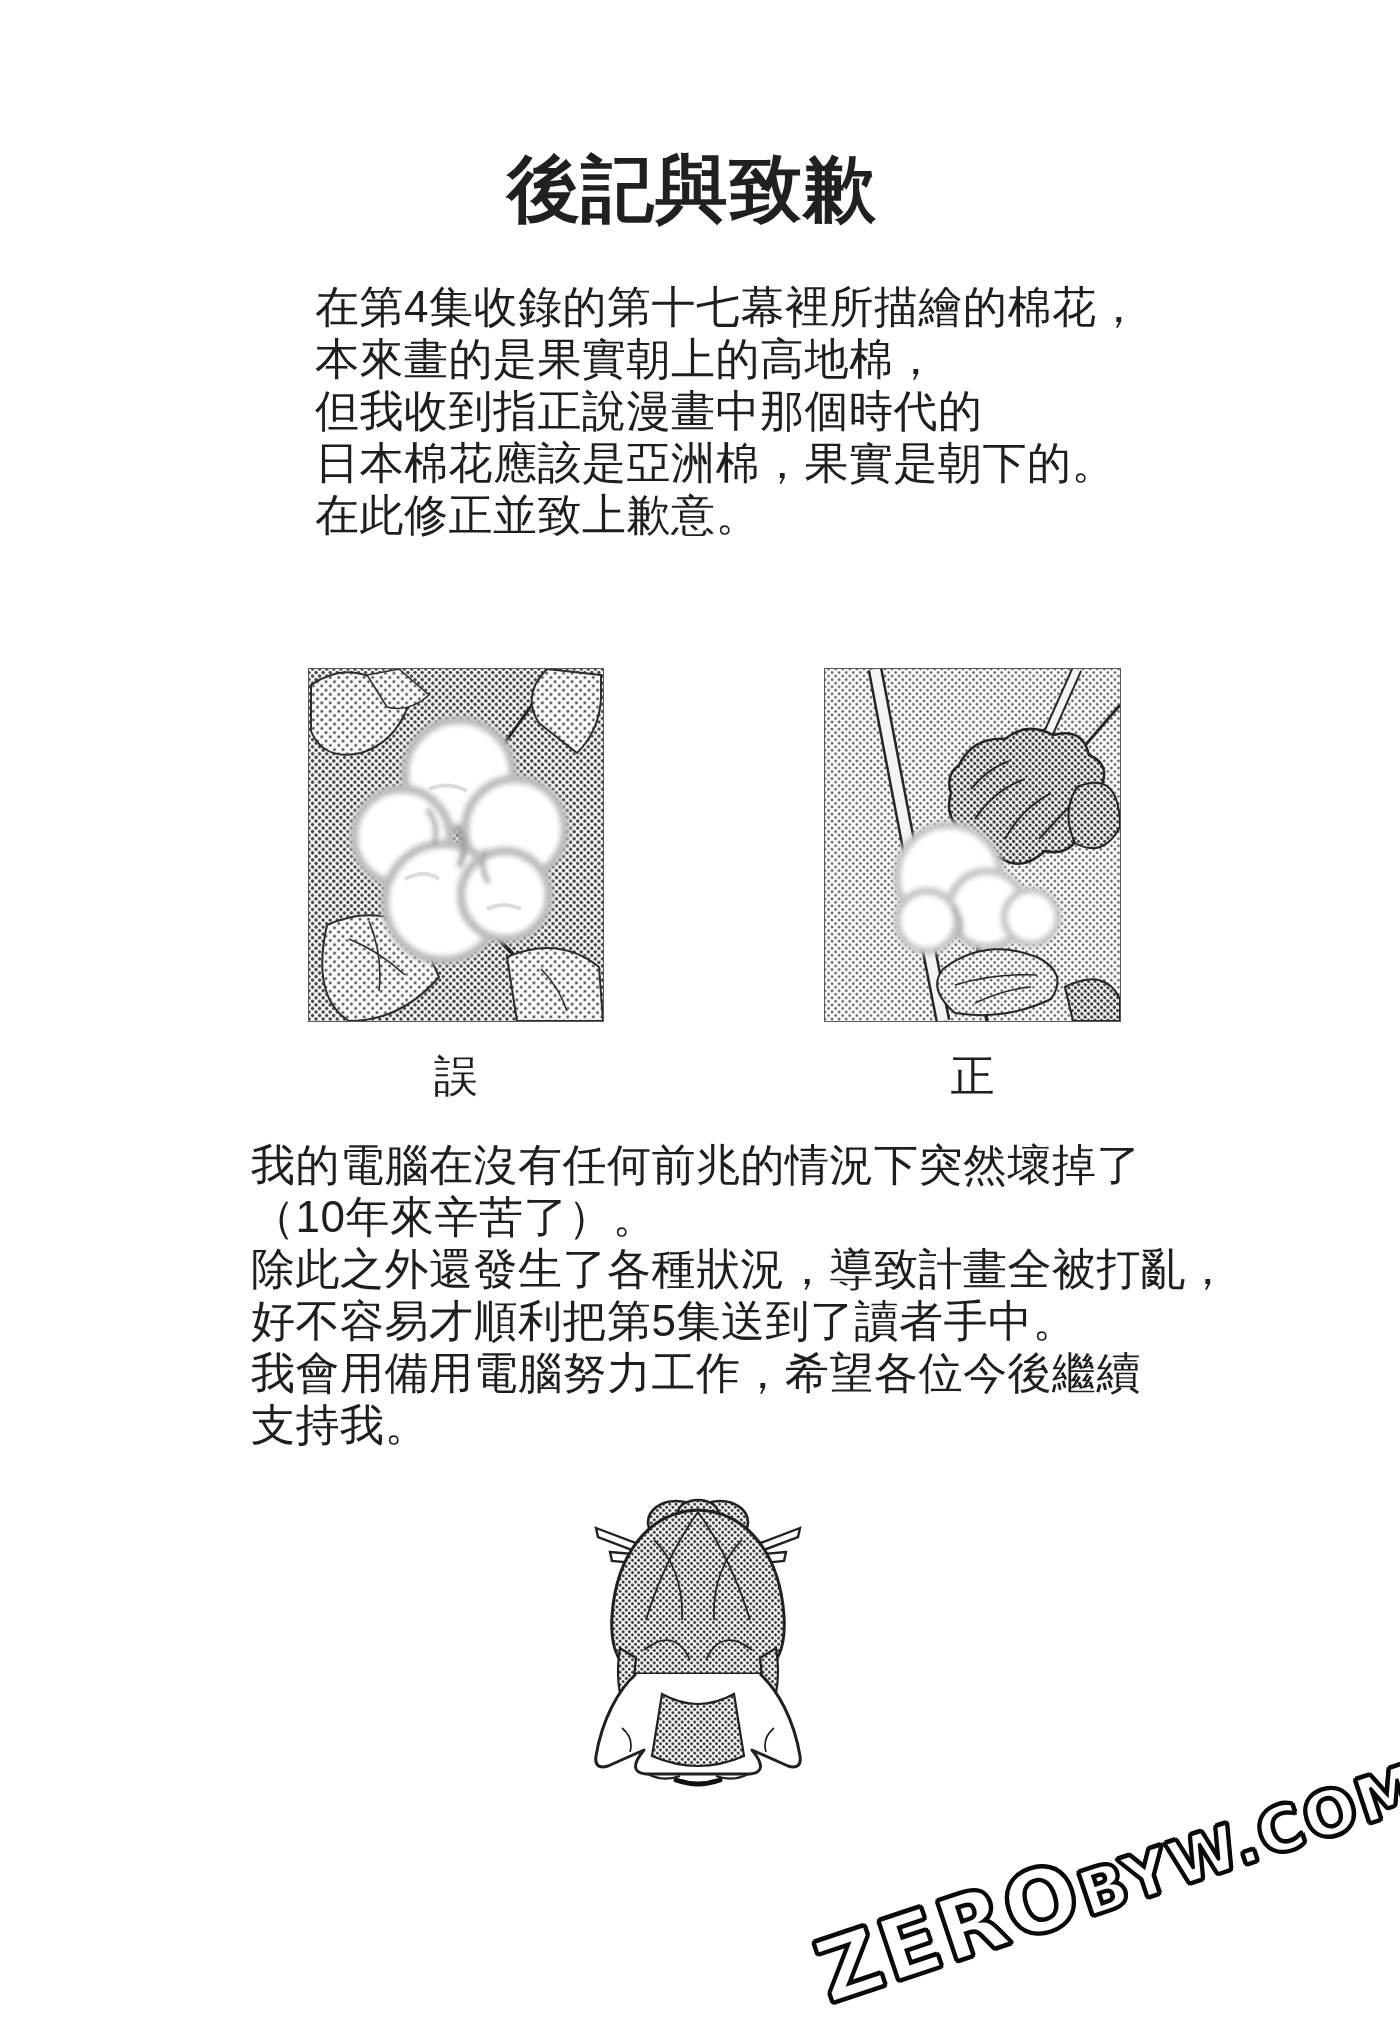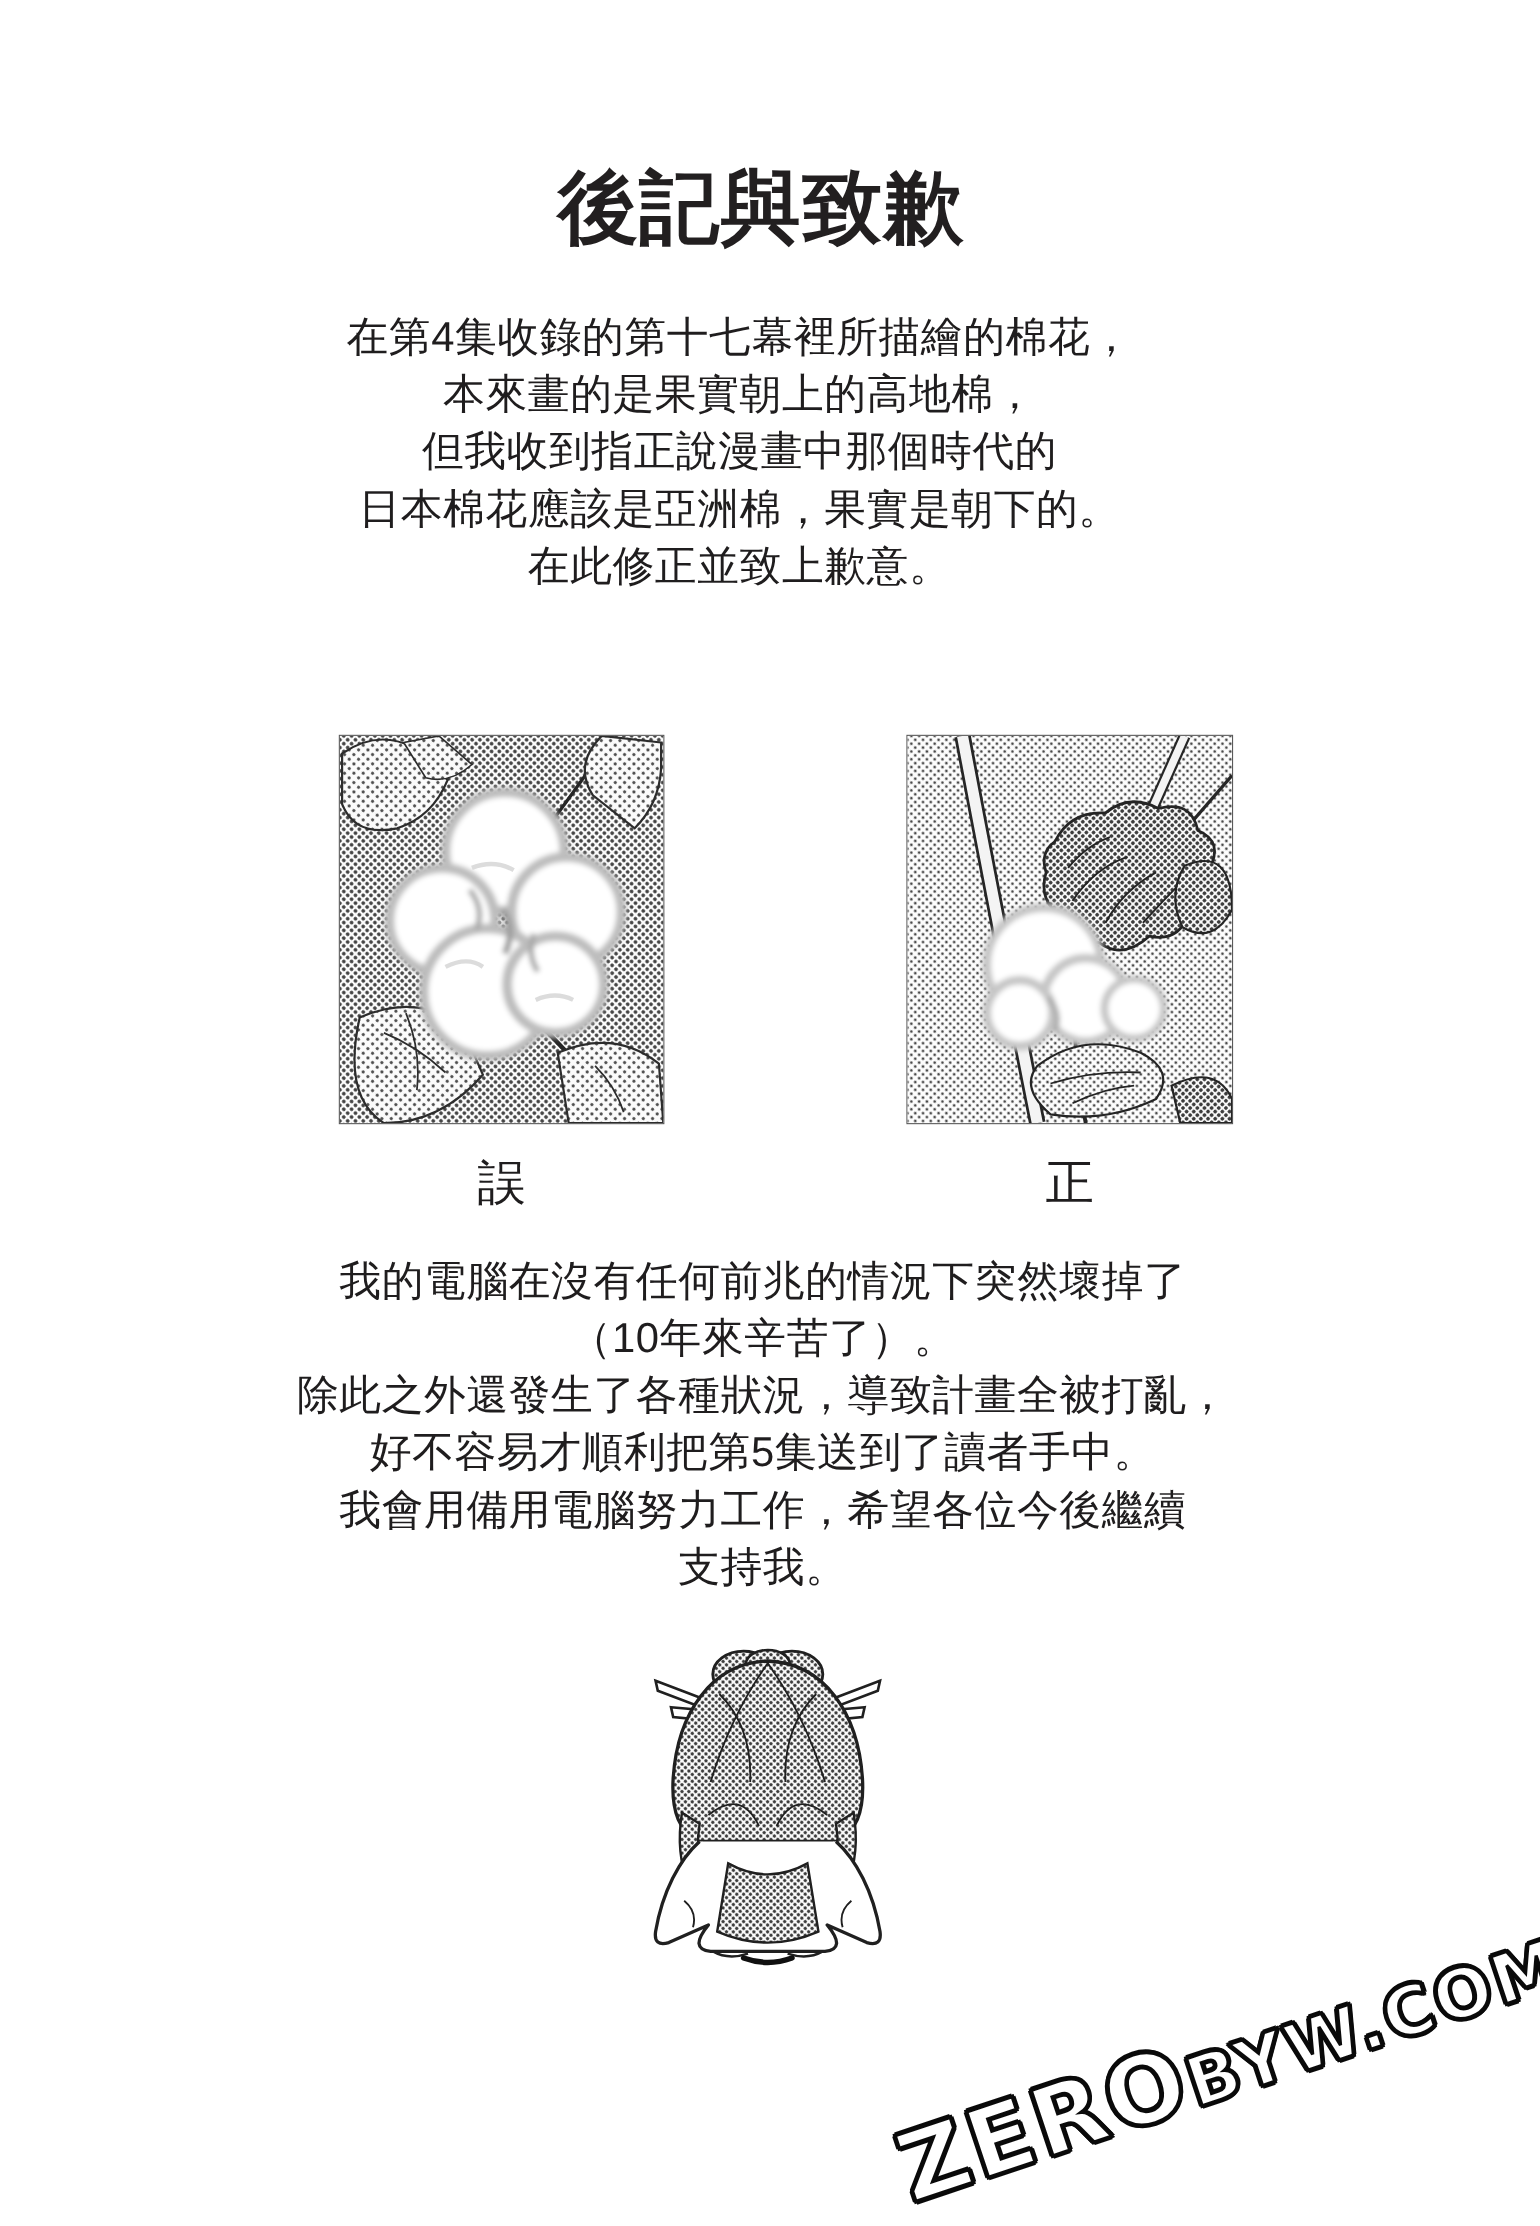--- a/index.html
+++ b/index.html
@@ -8,25 +8,25 @@
     overflow:hidden;
     font-family:"Liberation Sans", sans-serif;
     color:#1b1b1b;
   }
   .abs{position:absolute;}
   .page-title{
     left:0;right:16px;top:141px;text-align:center;
     font-size:73px;font-weight:700;letter-spacing:1px;color:#221f20;
   }
   .para{
-    font-size:38px;line-height:52px;font-weight:500;color:#1f1d1e;
-    white-space:pre-line;letter-spacing:0.5px;text-align:center;
+    font-size:44px;line-height:52px;font-weight:500;color:#1f1d1e;
+    white-space:pre-line;letter-spacing:0.5px;
   }
   .para-apology{left:315px;top:281px;}
-  .para-news{left:251px;top:1139px;margin-left:19px;}
+  .para-news{left:251px;top:1139px;}
   .panel{
     top:668px;height:354px;border:1px solid #5a5a5a;box-sizing:border-box;
     background:#fff;
   }
   .panel-wrong{left:308px;width:296px;}
   .panel-correct{left:824px;width:297px;}
   .fig-label{
     top:1046px;text-align:center;font-size:44px;line-height:60px;
     font-weight:500;color:#1f1d1e;
   }

